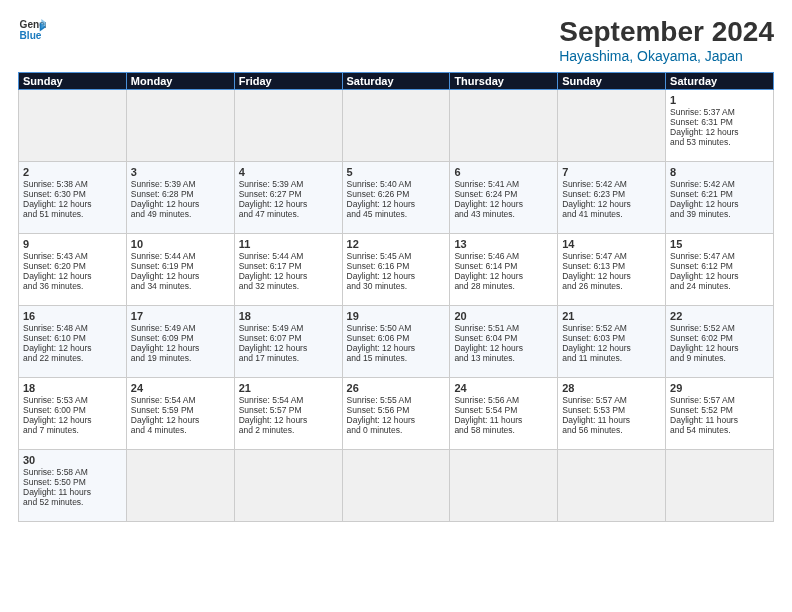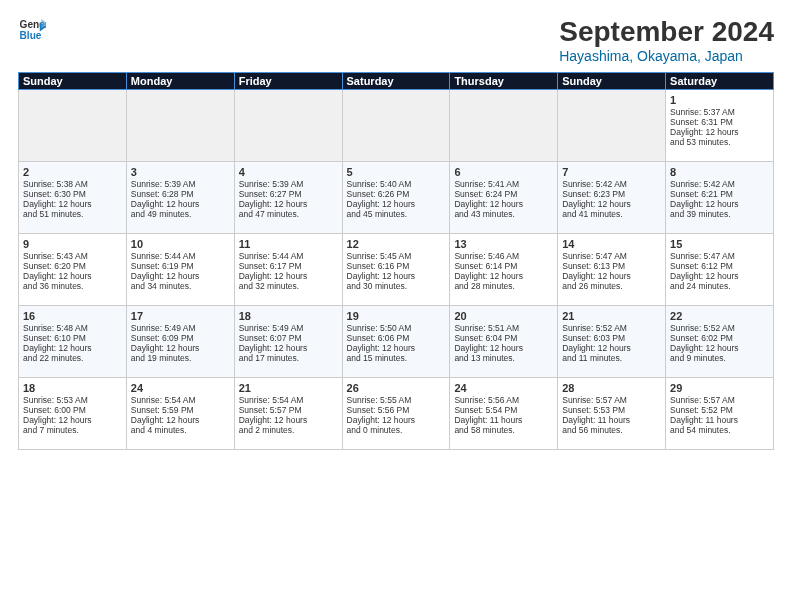--- a/index.html
+++ b/index.html
@@ -149,15 +149,24 @@
         </tr>
         <tr>
           <td><span class="day-num">18</span>Sunrise: 5:53 AM<br>Sunset: 6:00 PM<br>Daylight: 12 hours<br>and 7 minutes.</td>
           <td><span class="day-num">24</span>Sunrise: 5:54 AM<br>Sunset: 5:59 PM<br>Daylight: 12 hours<br>and 4 minutes.</td>
           <td><span class="day-num">21</span>Sunrise: 5:54 AM<br>Sunset: 5:57 PM<br>Daylight: 12 hours<br>and 2 minutes.</td>
           <td><span class="day-num">26</span>Sunrise: 5:55 AM<br>Sunset: 5:56 PM<br>Daylight: 12 hours<br>and 0 minutes.</td>
           <td><span class="day-num">24</span>Sunrise: 5:56 AM<br>Sunset: 5:54 PM<br>Daylight: 11 hours<br>and 58 minutes.</td>
           <td><span class="day-num">28</span>Sunrise: 5:57 AM<br>Sunset: 5:53 PM<br>Daylight: 11 hours<br>and 56 minutes.</td>
           <td><span class="day-num">29</span>Sunrise: 5:57 AM<br>Sunset: 5:52 PM<br>Daylight: 11 hours<br>and 54 minutes.</td>
         </tr>
+        <tr>
+          <td><span class="day-num">30</span>Sunrise: 5:58 AM<br>Sunset: 5:50 PM<br>Daylight: 11 hours<br>and 52 minutes.</td>
+          <td class="empty-cell"></td>
+          <td class="empty-cell"></td>
+          <td class="empty-cell"></td>
+          <td class="empty-cell"></td>
+          <td class="empty-cell"></td>
+          <td class="empty-cell"></td>
+        </tr>
       </tbody>
   </table>
 </div>
 
 </body></html>

